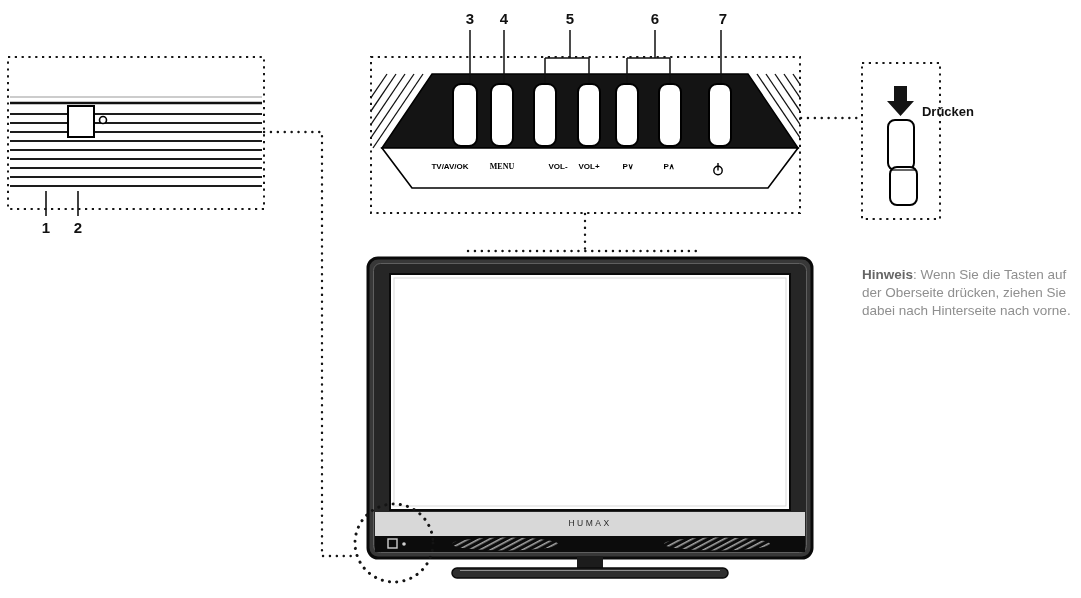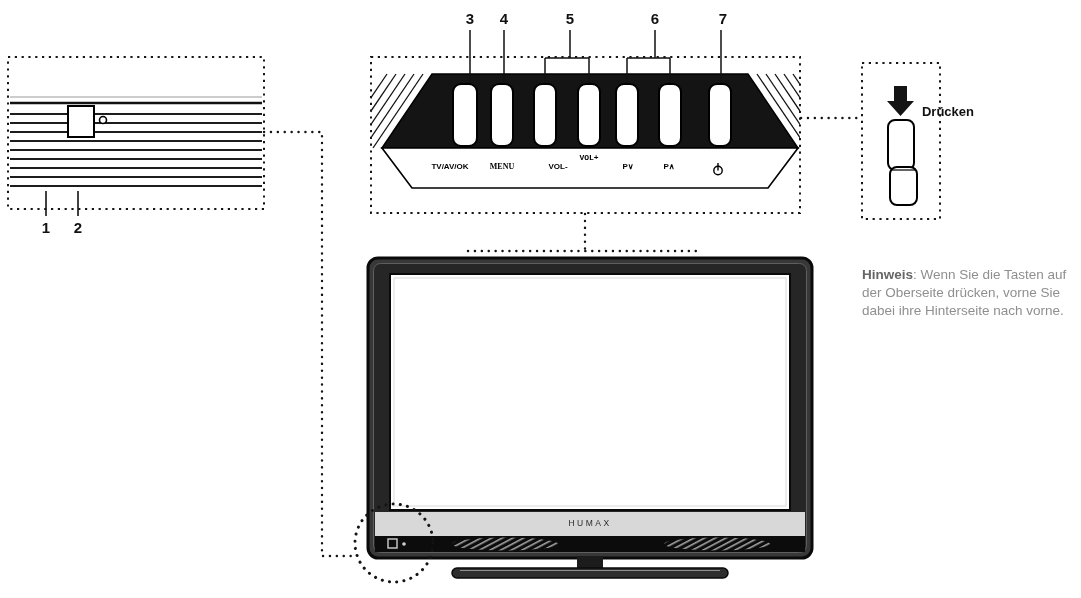--- a/index.html
+++ b/index.html
@@ -152,25 +152,25 @@
   <div class="callout" style="left:78px;  top:220px;">2</div>
   <div class="callout" style="left:470px; top:11px;">3</div>
   <div class="callout" style="left:504px; top:11px;">4</div>
   <div class="callout" style="left:570px; top:11px;">5</div>
   <div class="callout" style="left:655px; top:11px;">6</div>
   <div class="callout" style="left:723px; top:11px;">7</div>
 
   <div class="plabel" style="left:450px; top:163px;">TV/AV/OK</div>
   <div class="plabel" style="left:502px; top:163px;font-family:Liberation Serif, serif;">MENU</div>
   <div class="plabel" style="left:558px; top:163px;">VOL-</div>
-  <div class="plabel" style="left:589px; top:154px;font-family:Liberation Mono, monospace;">VOL+</div>
+  <div class="plabel" style="left:589px; top:163px;">VOL+</div>
   <div class="plabel" style="left:628px; top:163px;">P∨</div>
   <div class="plabel" style="left:669px; top:163px;">P∧</div>
 
   <div class="press-label" style="left:948px; top:69px;margin-top:36px;">Drücken</div>
 
   <div class="note">
-    <b>Hinweis</b><span>: Wenn Sie die Tasten auf der Oberseite drücken, vorne Sie dabei ihre Hinterseite nach vorne.</span>
+    <b>Hinweis</b><span>: Wenn Sie die Tasten auf der Oberseite drücken, ziehen Sie dabei nach Hinterseite nach vorne.</span>
   </div>
 
   <div class="brand" style="left:590px; top:519px;">HUMAX</div>
 
 </div>
 
 </body></html>

